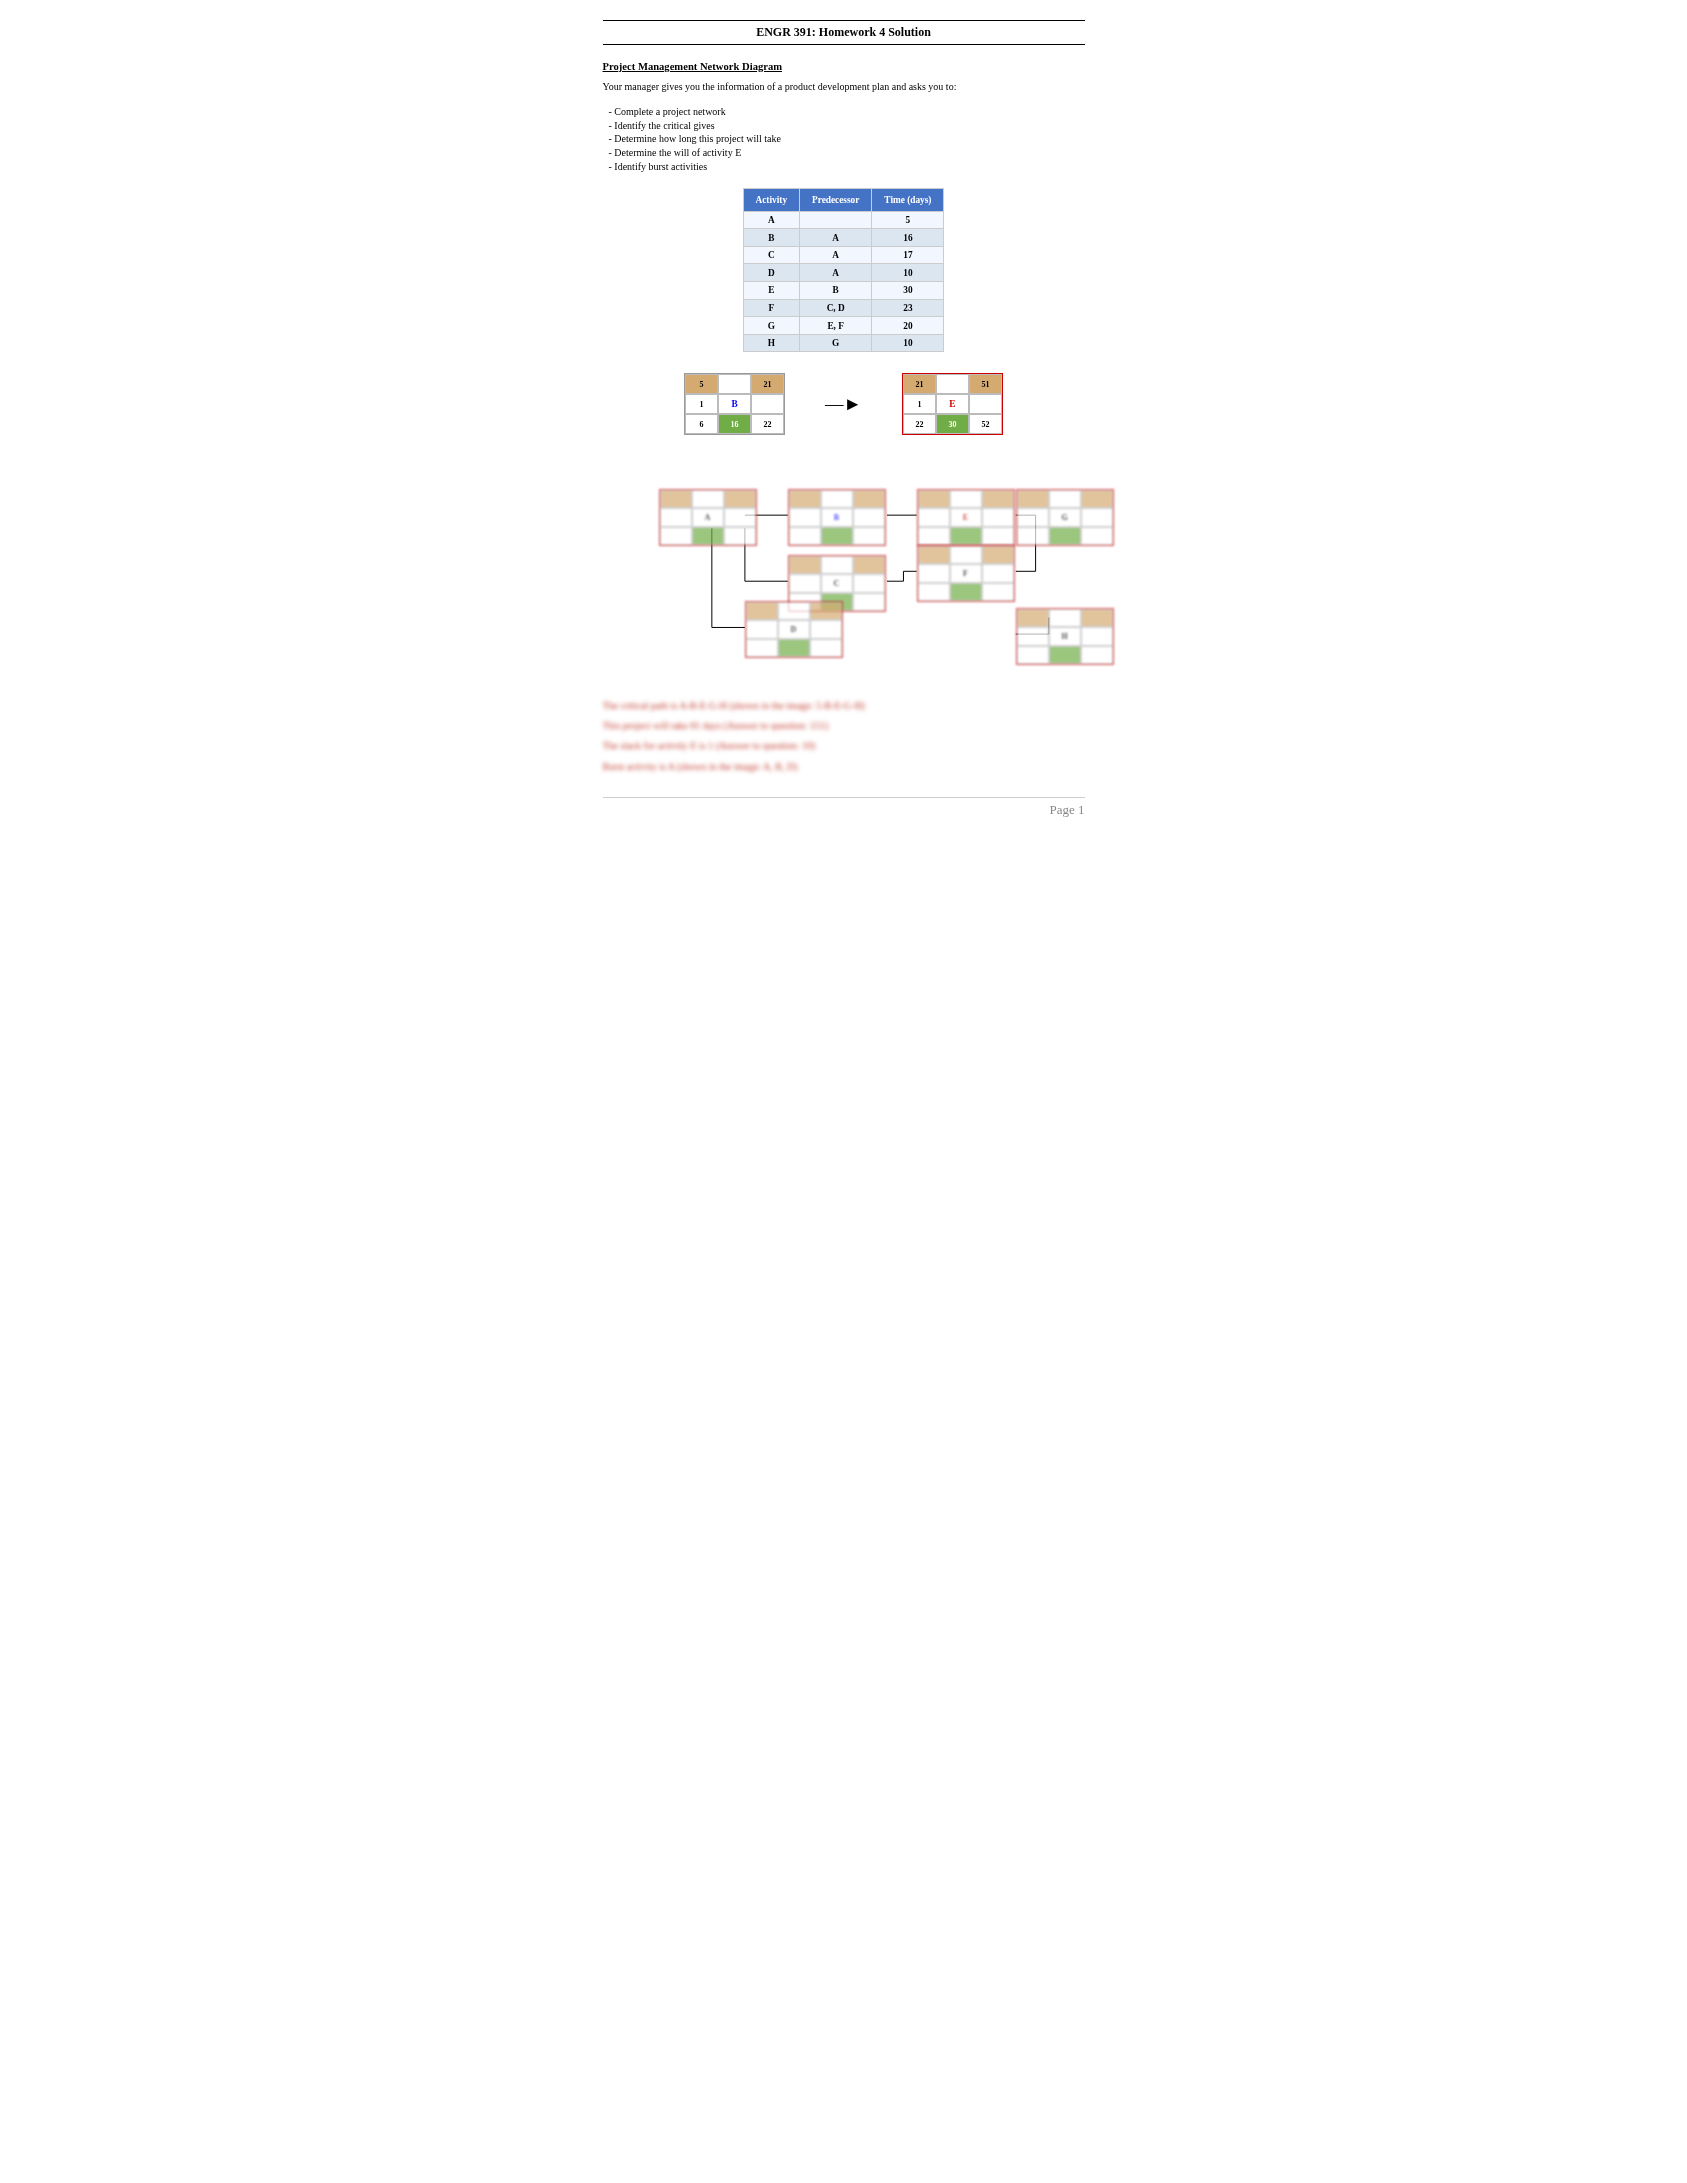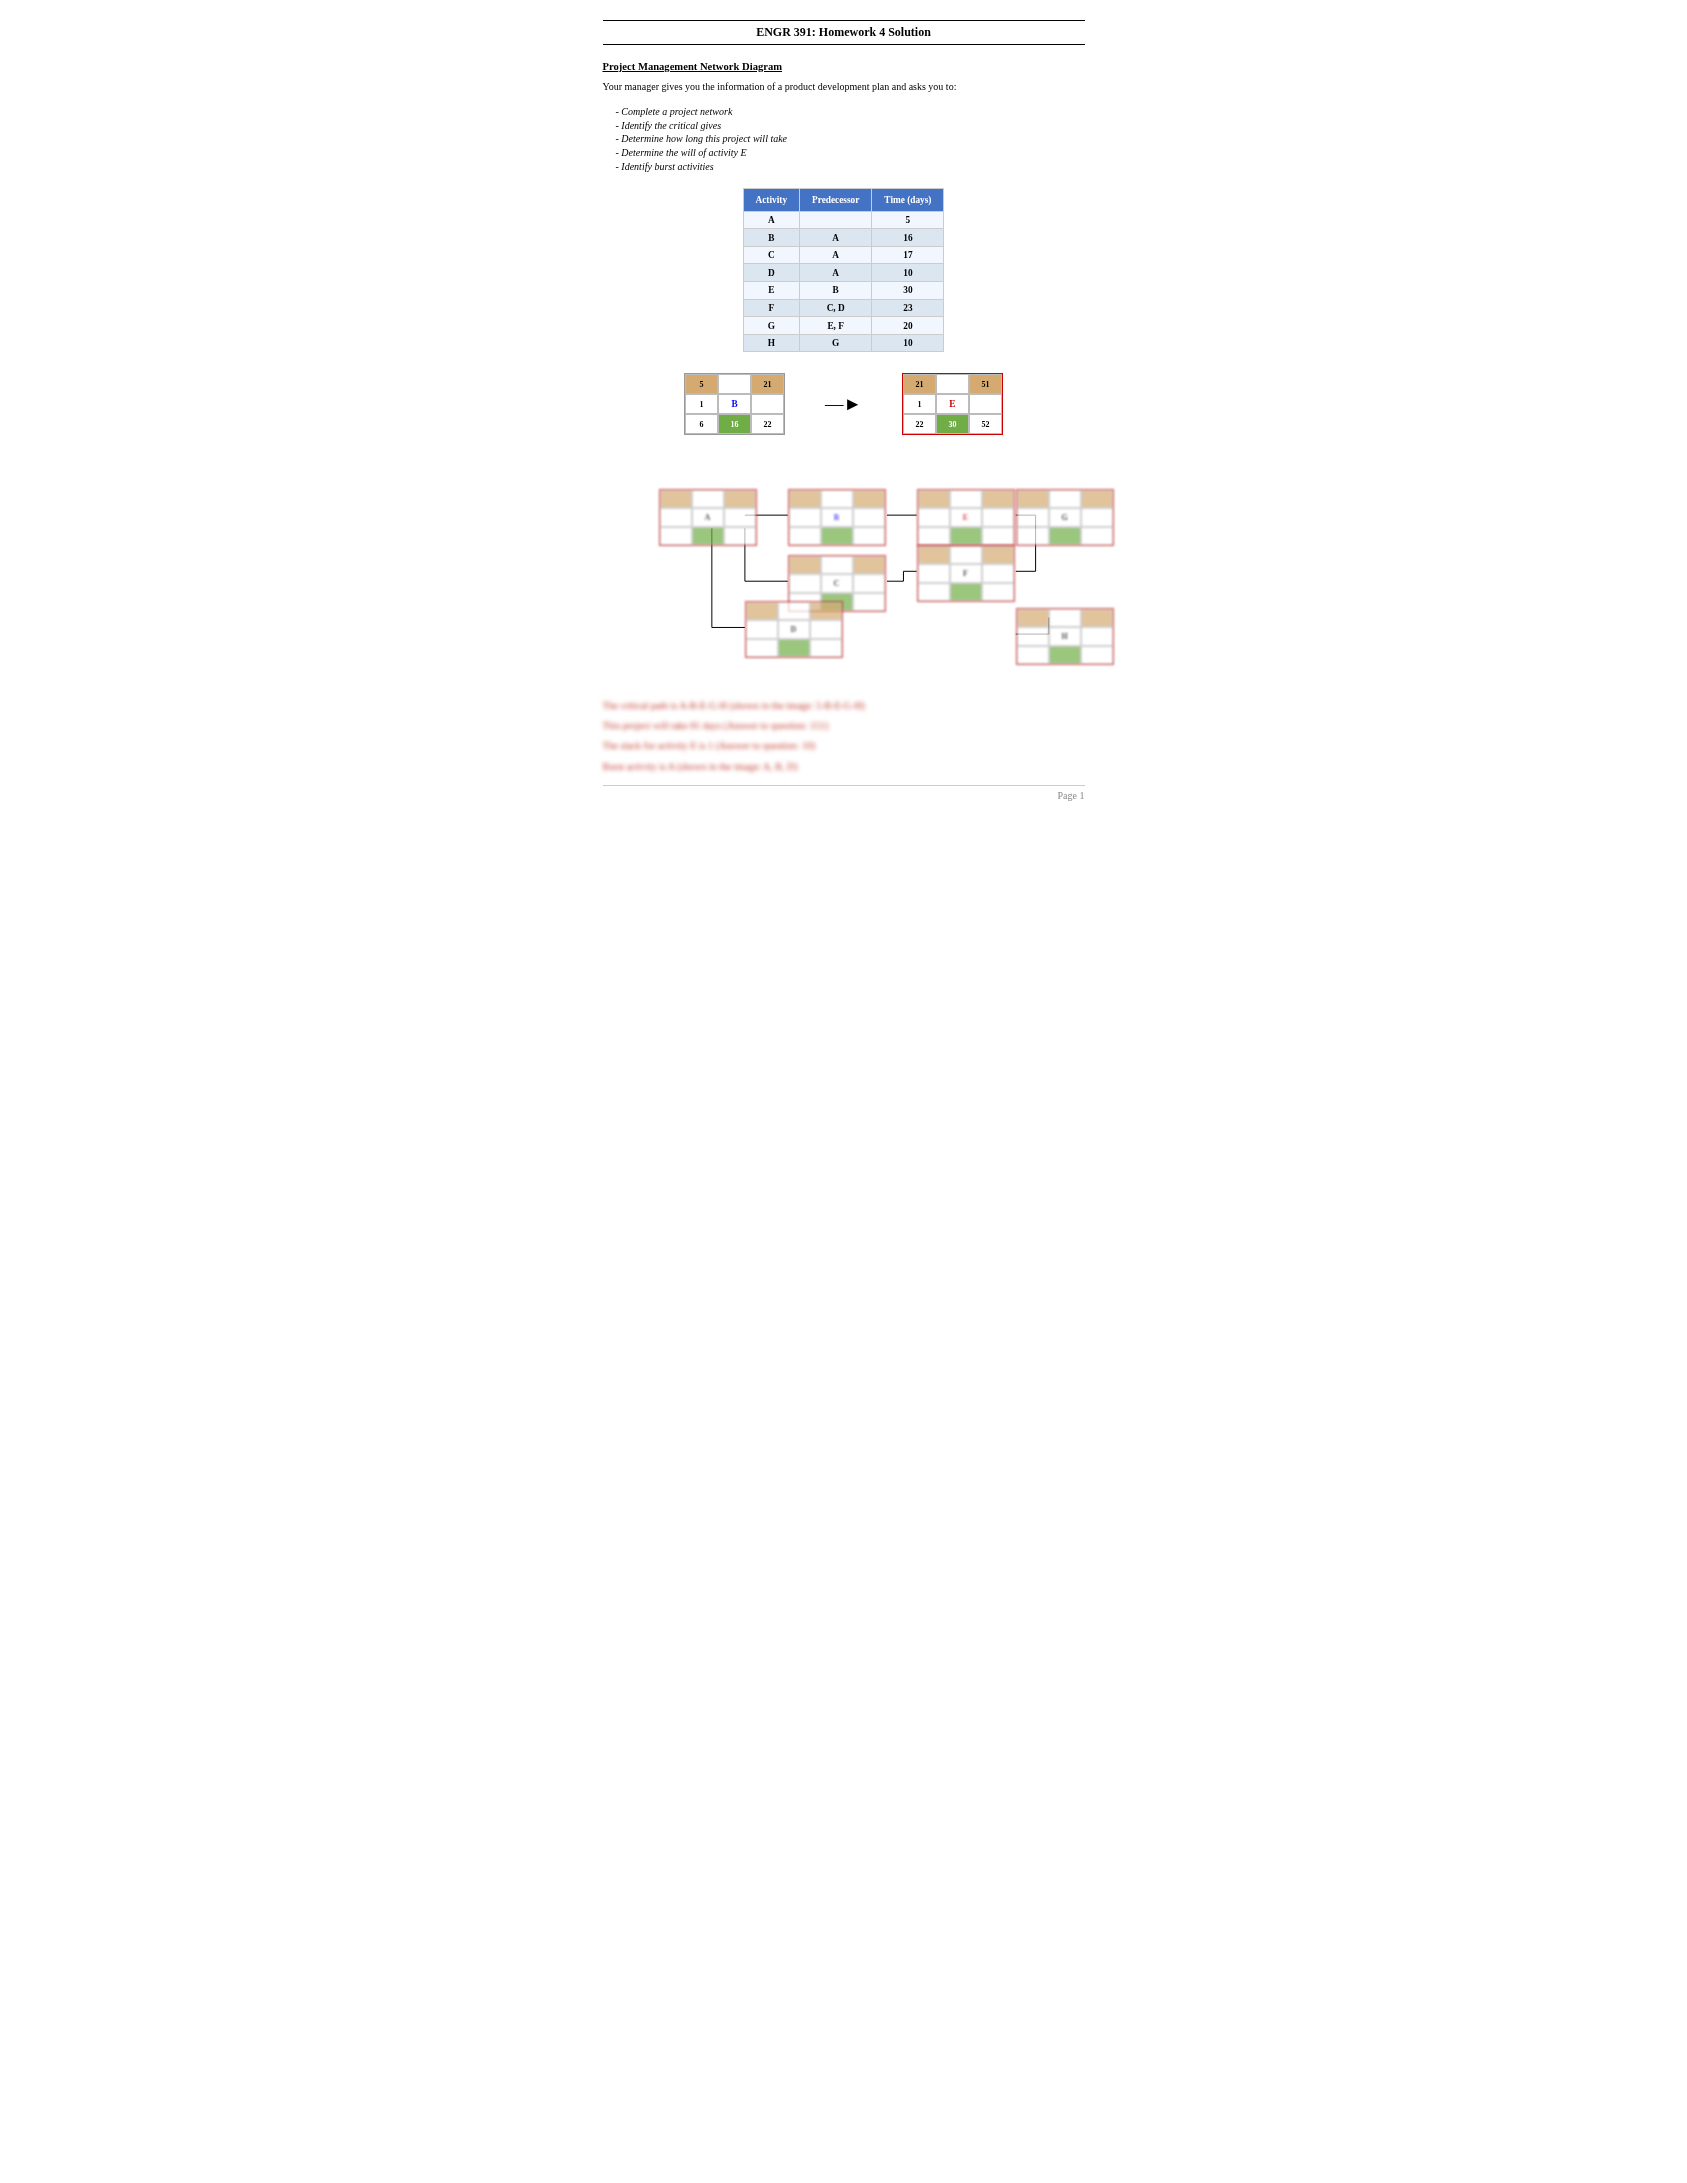--- a/index.html
+++ b/index.html
@@ -25,23 +25,22 @@
       font-size: 10.6px;
       font-weight: bold;
       text-decoration: underline;
       margin-bottom: 9.3px;
     }
     .intro-text {
       margin-bottom: 14px;
     }
     .task-list {
       list-style: none;
-      margin-left: 13px;
+      margin-left: 6px;
       margin-bottom: 16px;
-      font-style: italic;
     }
     .task-list li {
       margin-bottom: 2.6px;
     }
     .task-list li::before {
       content: '-  ';
     }
     
     .table-container {
       display: flex;
@@ -133,23 +132,23 @@
     }
     .answer-line {
       margin: 9.3px 0;
       font-size: 10px;
       color: #c0392b;
       filter: blur(2.3px);
       font-weight: normal;
     }
     .page-footer {
       text-align: right;
-      font-size: 10px;
+      font-size: 13px;
       color: #888;
-      margin-top: 13px;
+      margin-top: 25px;
       border-top: 0.7px solid #ccc;
       padding-top: 4px;
     }
   </style>
 </head>
 <body>
 
 <div class="page-header">
   <span>ENGR 391: Homework 4 Solution</span>
 </div>

